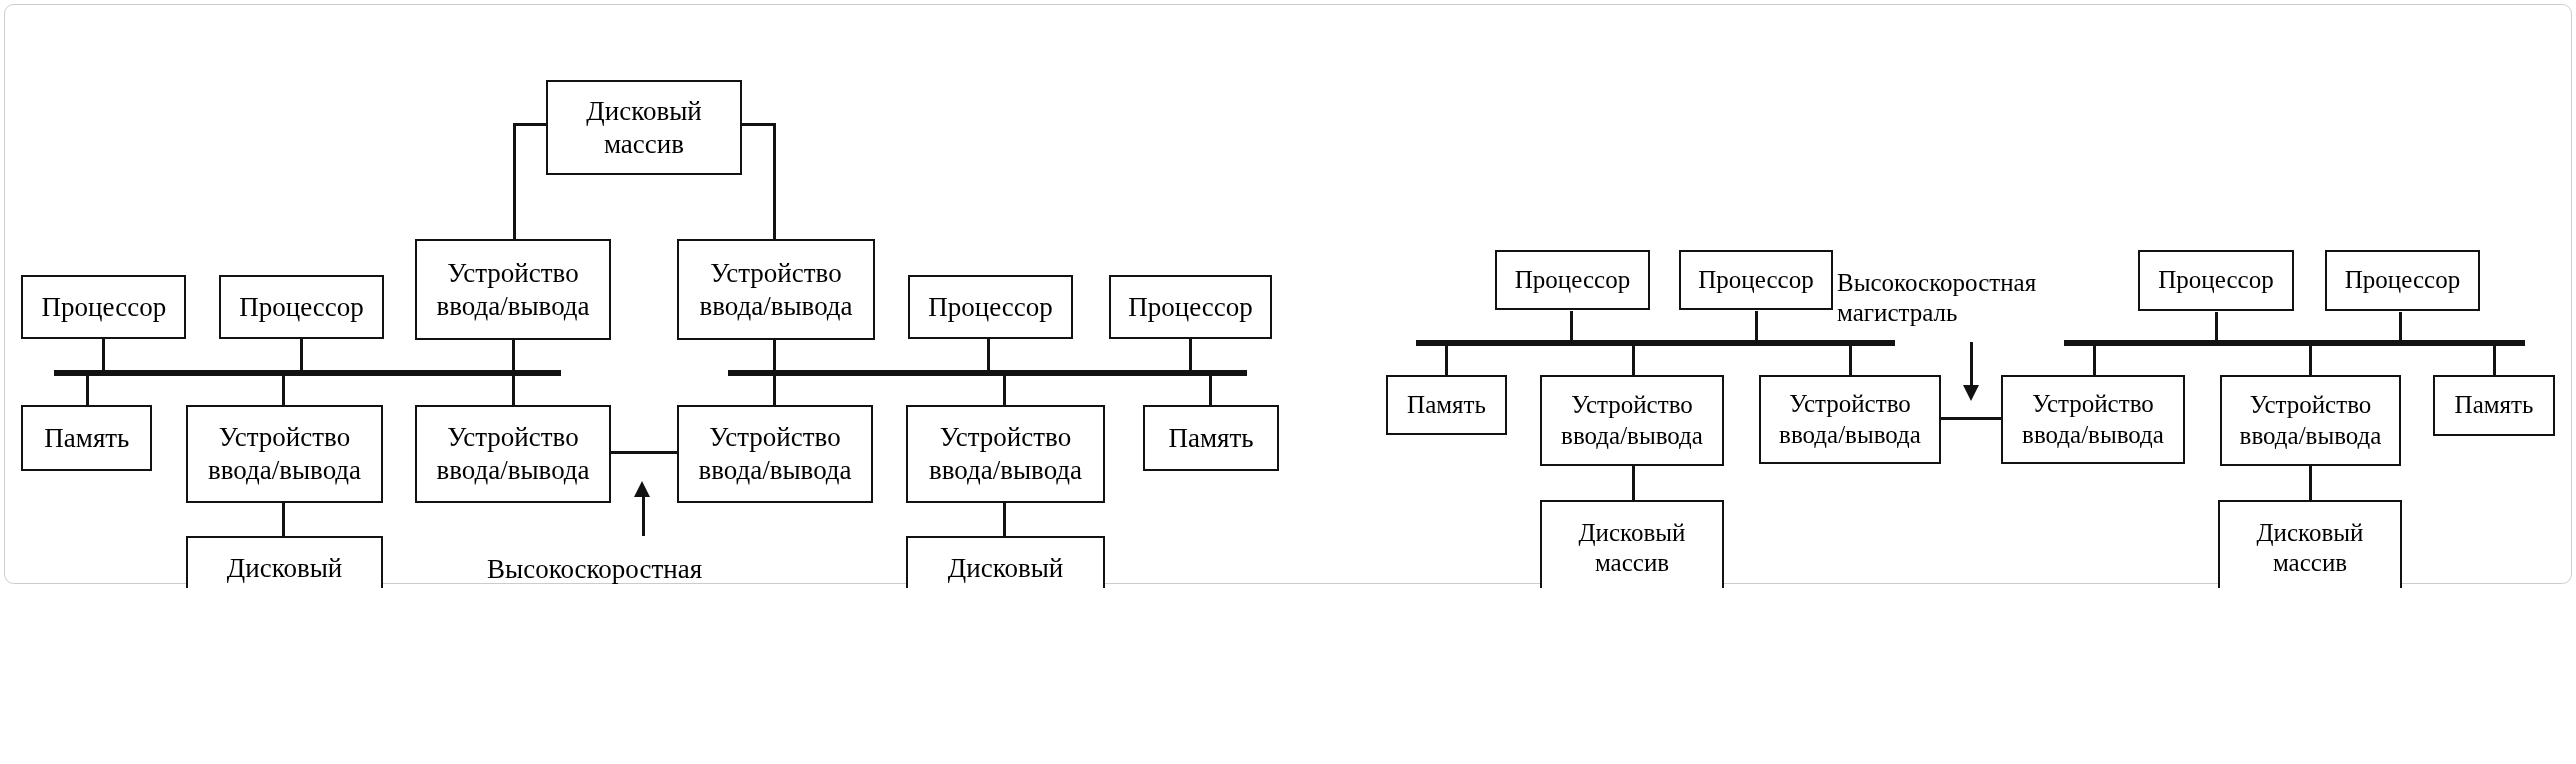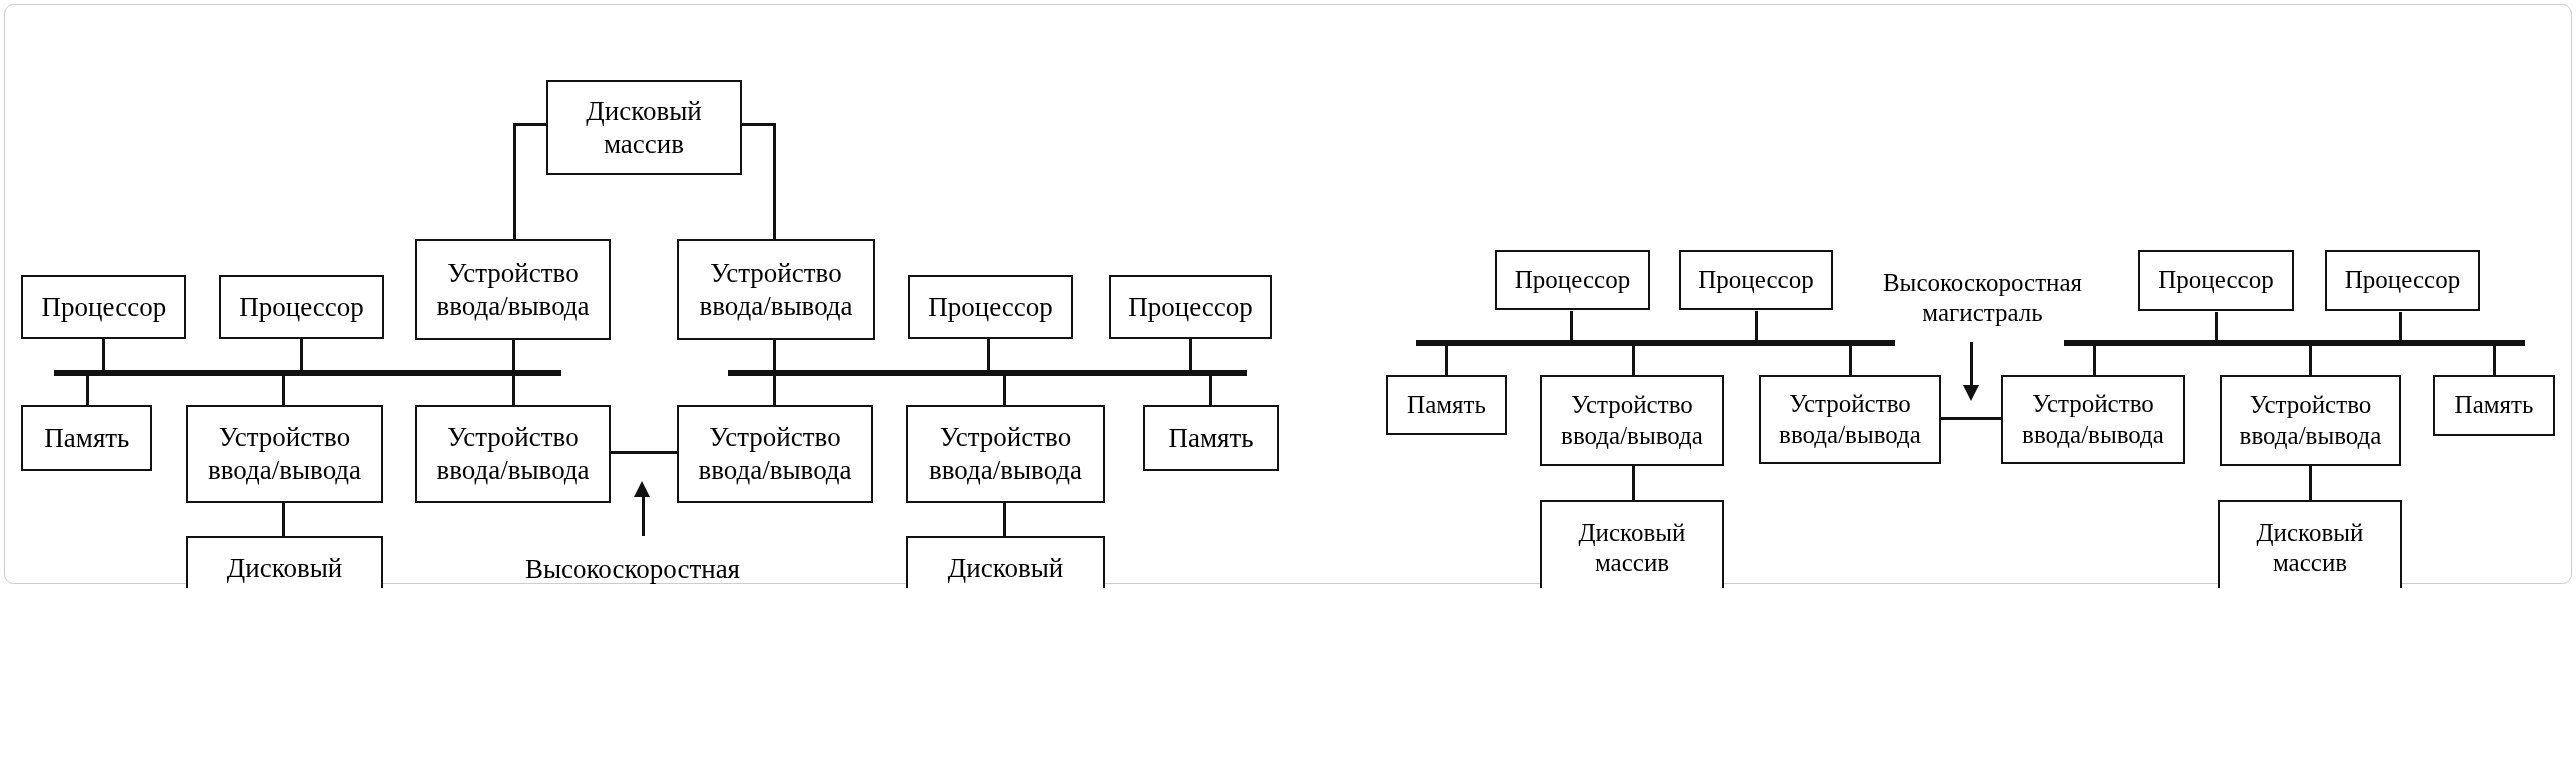--- a/index.html
+++ b/index.html
@@ -35,21 +35,20 @@
     line-height: 1.22;
   }
   .fs-left  { font-size: 27px; }
   .fs-right { font-size: 25px; }
   .line {
     position: absolute;
     background: #121212;
   }
   .bus-label {
     position: absolute;
-    text-align: center;
   }
   .bus-label.left  { font-size: 27px; line-height: 32px; }
   .bus-label.right { font-size: 25px; line-height: 30px; }
   .arrow-head {
     position: absolute;
     width: 0;
     height: 0;
   }
   .arrow-head.up {
     border-left: 8.7px solid transparent;

